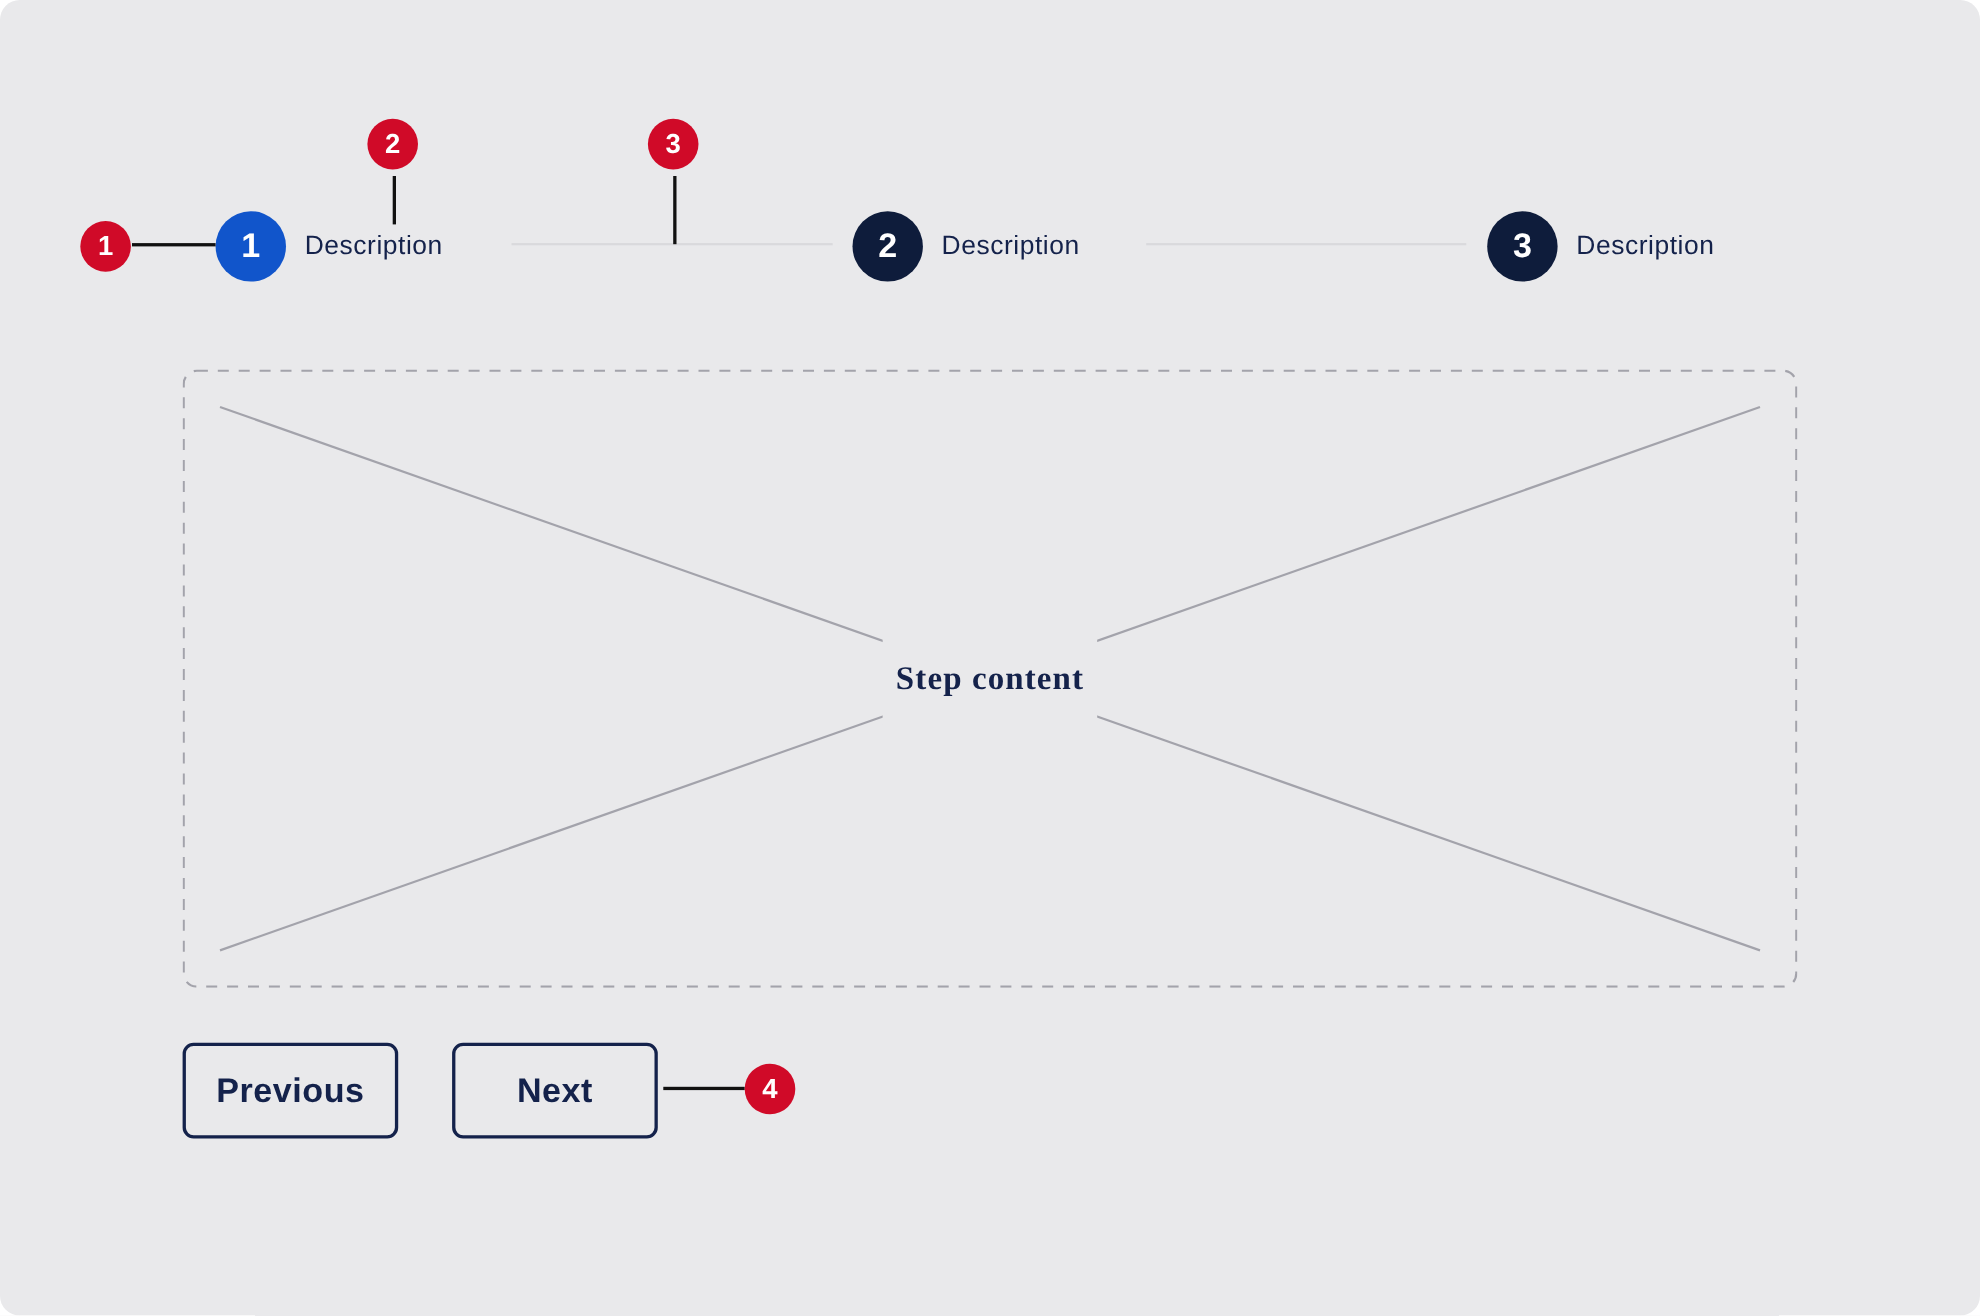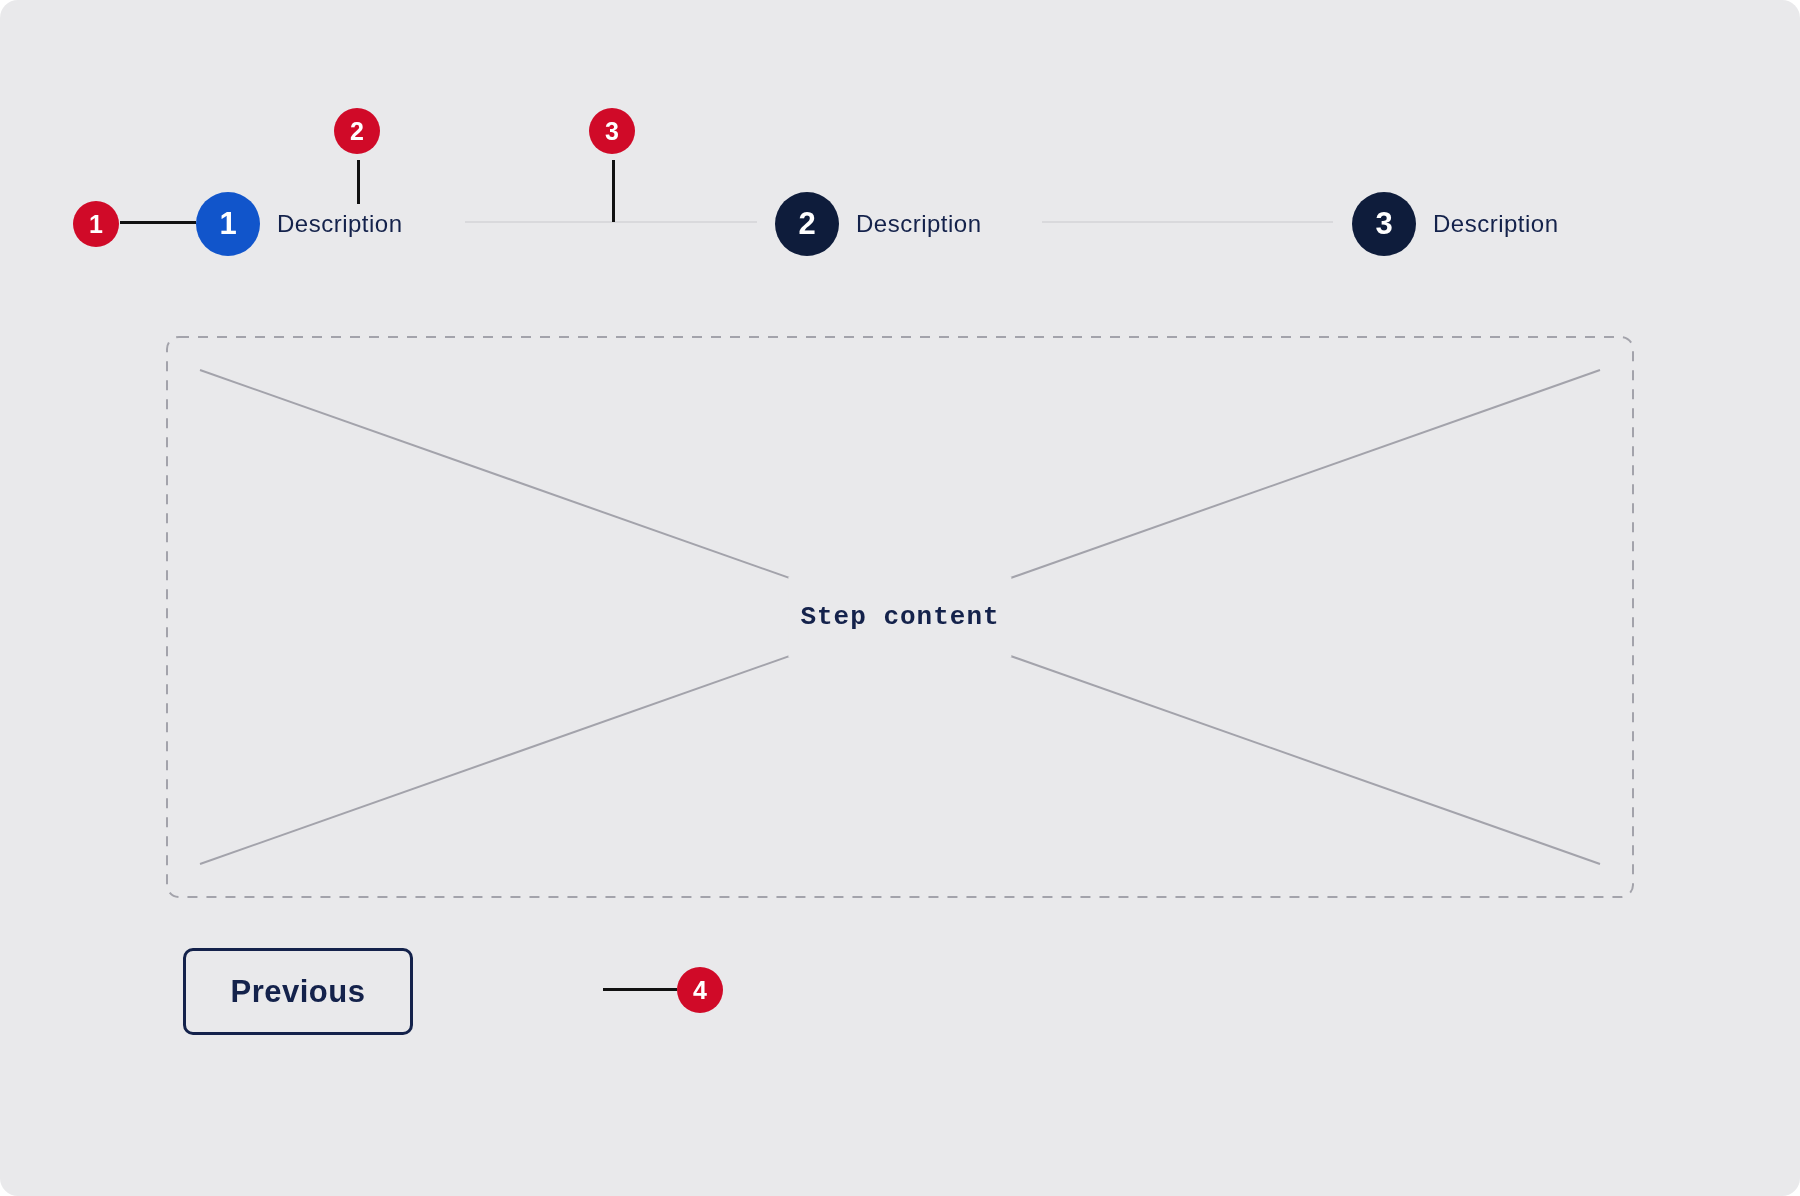--- a/index.html
+++ b/index.html
@@ -71,38 +71,38 @@
     fill:none;stroke:var(--placeholder-gray,#A3A3AB);
     stroke-width:2;stroke-dasharray:10 9;
   }
   .placeholder-box svg .diag{
     stroke:var(--placeholder-gray,#A3A3AB);stroke-width:2;
   }
   .placeholder-label{
     position:absolute;left:50%;top:50%;transform:translate(-50%,-50%);
     background:var(--background,#E9E9EB);
     padding:25px 12px;
-    font-family:Liberation Mono, monospace;
-    font-size:26px;font-weight:bold;letter-spacing:1px;
+    font-family:Liberation Serif, serif;
+    font-size:30px;font-weight:bold;letter-spacing:1px;
     color:var(--text-navy,#14224B);white-space:nowrap;
   }
 
   
   .btn{
     position:absolute;height:87px;
     background:transparent;
     border:3px solid var(--text-navy,#14224B);
     border-radius:10px;
     color:var(--text-navy,#14224B);
     font-family:"Liberation Sans", sans-serif;
     font-size:31px;font-weight:600;letter-spacing:0.5px;
     display:flex;align-items:center;justify-content:center;
     cursor:pointer;
   }
-  .btn-previous{left:183px;top:948px;width:230px}
+  .btn-previous{left:166px;top:948px;width:196px}
   .btn-next{left:411px;top:948px;width:187px}
 </style>
 </head>
 <body>
 
 <div class="canvas">
 
   <div class="ann-badge" style="left:73px;top:201px">1</div>
   <div class="ann-line h" style="left:120px;top:221px;width:76px"></div>
 
@@ -134,17 +134,18 @@
   <div class="placeholder-box">
     <svg viewBox="0 0 1468 562" preserveAspectRatio="none">
       <rect class="dash-rect" x="1" y="1" width="1466" height="560" rx="12"></rect>
       <line class="diag" x1="34" y1="34" x2="1434" y2="528"></line>
       <line class="diag" x1="34" y1="528" x2="1434" y2="34"></line>
     </svg>
     <div class="placeholder-label">Step content</div>
   </div>
 
   <button class="btn btn-previous">Previous</button>
+  <button class="btn btn-next">Next</button>
 
   <div class="ann-line h" style="left:603px;top:988px;width:74px"></div>
   <div class="ann-badge" style="left:677px;top:967px">4</div>
 
 </div>
 
 </body></html>

